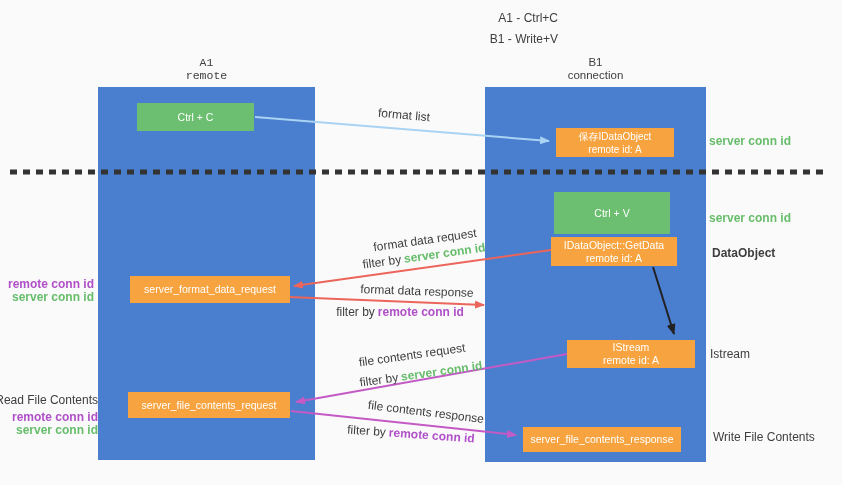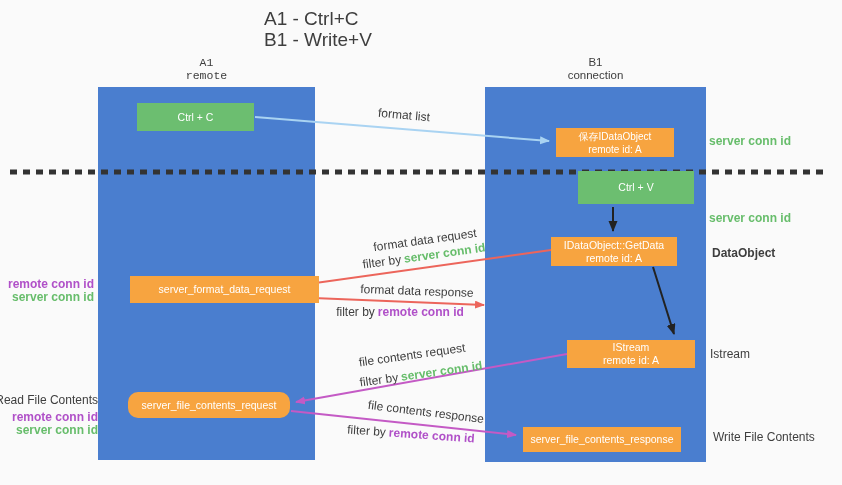--- a/index.html
+++ b/index.html
@@ -3,21 +3,21 @@
 <meta charset="utf-8">
 <style>
   html,body{margin:0;padding:0;}
   .page{
     position:relative;width:842px;height:485px;
     background:var(--background,#fafafa);
     font-family:"Liberation Sans", sans-serif;
     overflow:hidden;color:var(--text-dark,#3e3e3e);
   }
   .abs{position:absolute;}
-  .title{left:264px;top:8px;width:280px;text-align:left;font-size:19px;line-height:21px;color:var(--text-dark);}
+  .title{left:278px;top:8px;width:280px;text-align:right;font-size:12px;line-height:21px;color:var(--text-dark);}
   .lane-header{text-align:center;font-size:11.5px;line-height:13px;color:var(--text-dark);}
   .lane{background:var(--lane-blue,#4a7ecf);}
   svg.overlay{left:0;top:0;pointer-events:none;}
   .box{
     display:flex;flex-direction:column;justify-content:center;
     color:var(--box-text,#fff);font-size:10.5px;line-height:13px;text-align:center;white-space:nowrap;
   }
   .box.green{background:var(--box-green,#6cbe70);}
   .box.orange{background:var(--box-orange,#f7a440);}
   .lbl{font-size:12px;white-space:nowrap;color:var(--text-dark);}
@@ -92,40 +92,40 @@
 
   <div class="abs box green" style="left:137px;top:103px;width:117px;height:28px;">
     <div>Ctrl + C</div>
   </div>
 
   <div class="abs box orange" style="left:556px;top:128px;width:118px;height:29px;font-size:10px;">
     <div>保存IDataObject</div>
     <div>remote id: A</div>
   </div>
 
-  <div class="abs box green" style="left:554px;top:171px;width:116px;height:33px;margin-left:24px;">
+  <div class="abs box green" style="left:554px;top:192px;width:116px;height:42px;">
     <div>Ctrl + V</div>
   </div>
 
   <div class="abs box orange" style="left:551px;top:237px;width:126px;height:29px;">
     <div>IDataObject::GetData</div>
     <div>remote id: A</div>
   </div>
 
-  <div class="abs box orange" style="left:130px;top:276px;width:189px;height:27px;">
+  <div class="abs box orange" style="left:130px;top:276px;width:160px;height:27px;">
     <div>server_format_data_request</div>
   </div>
 
 
   <div class="abs box orange" style="left:567px;top:340px;width:128px;height:28px;">
     <div>IStream</div>
     <div>remote id: A</div>
   </div>
 
-  <div class="abs box orange" style="left:128px;top:392px;width:162px;height:26px;border-radius:10px;">
+  <div class="abs box orange" style="left:128px;top:392px;width:162px;height:26px;">
     <div>server_file_contents_request</div>
   </div>
 
   <div class="abs box orange" style="left:523px;top:427px;width:158px;height:25px;">
     <div>server_file_contents_response</div>
   </div>
 
   <div class="abs lbl rot-5" style="left:404px;top:115px;">format list</div>
 
   <div class="abs lbl rot-m8" style="left:425px;top:240px;">format data request</div>

